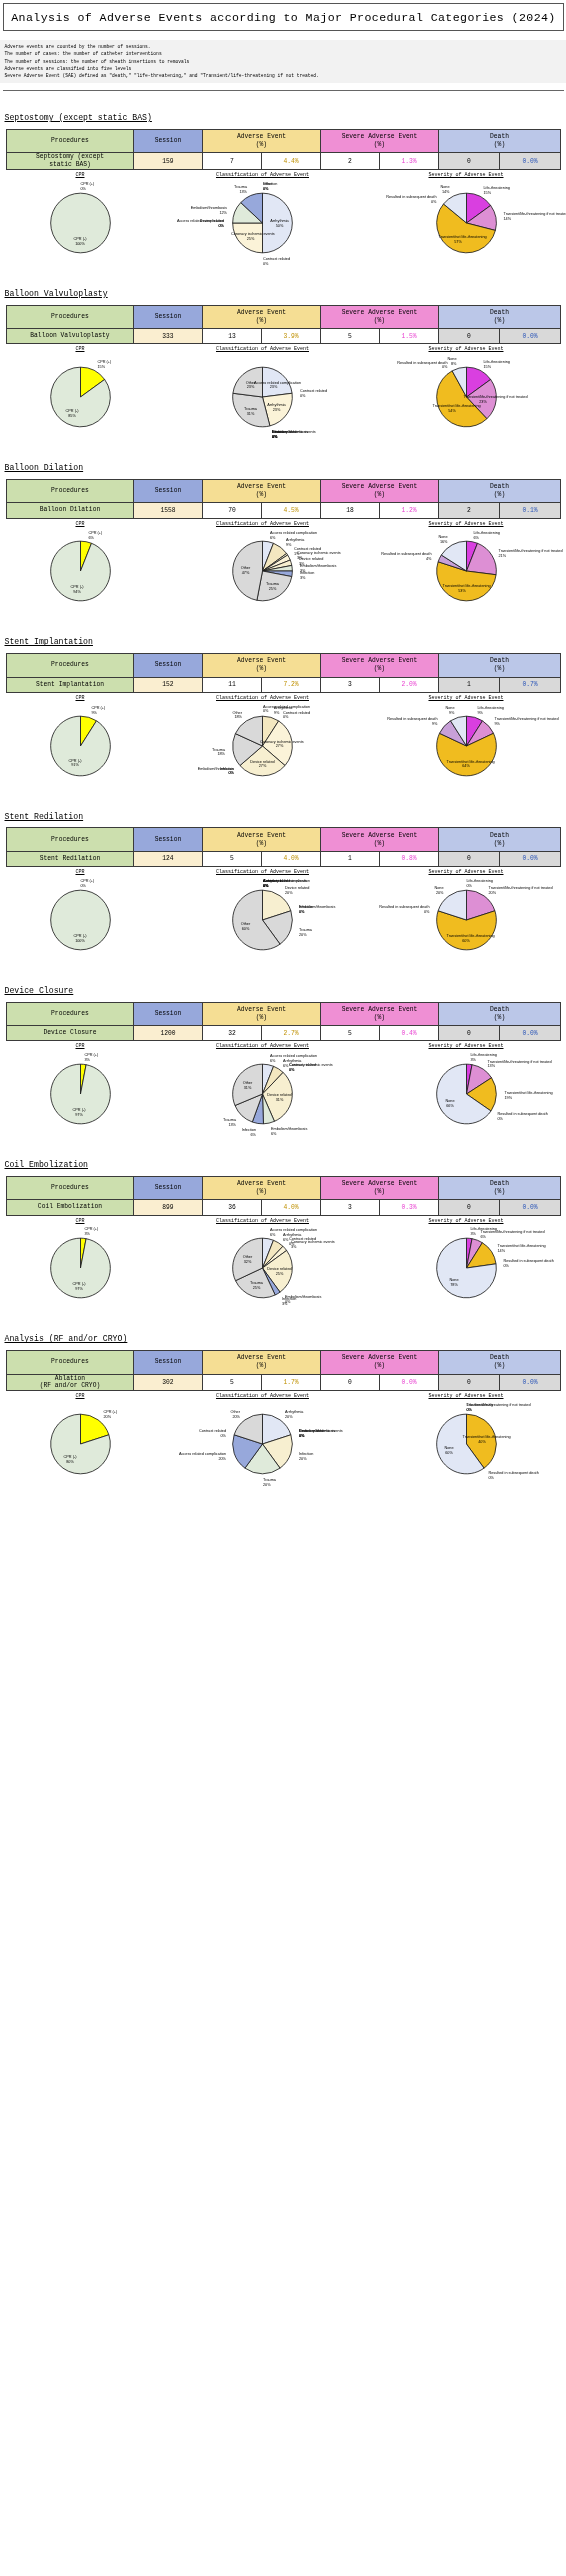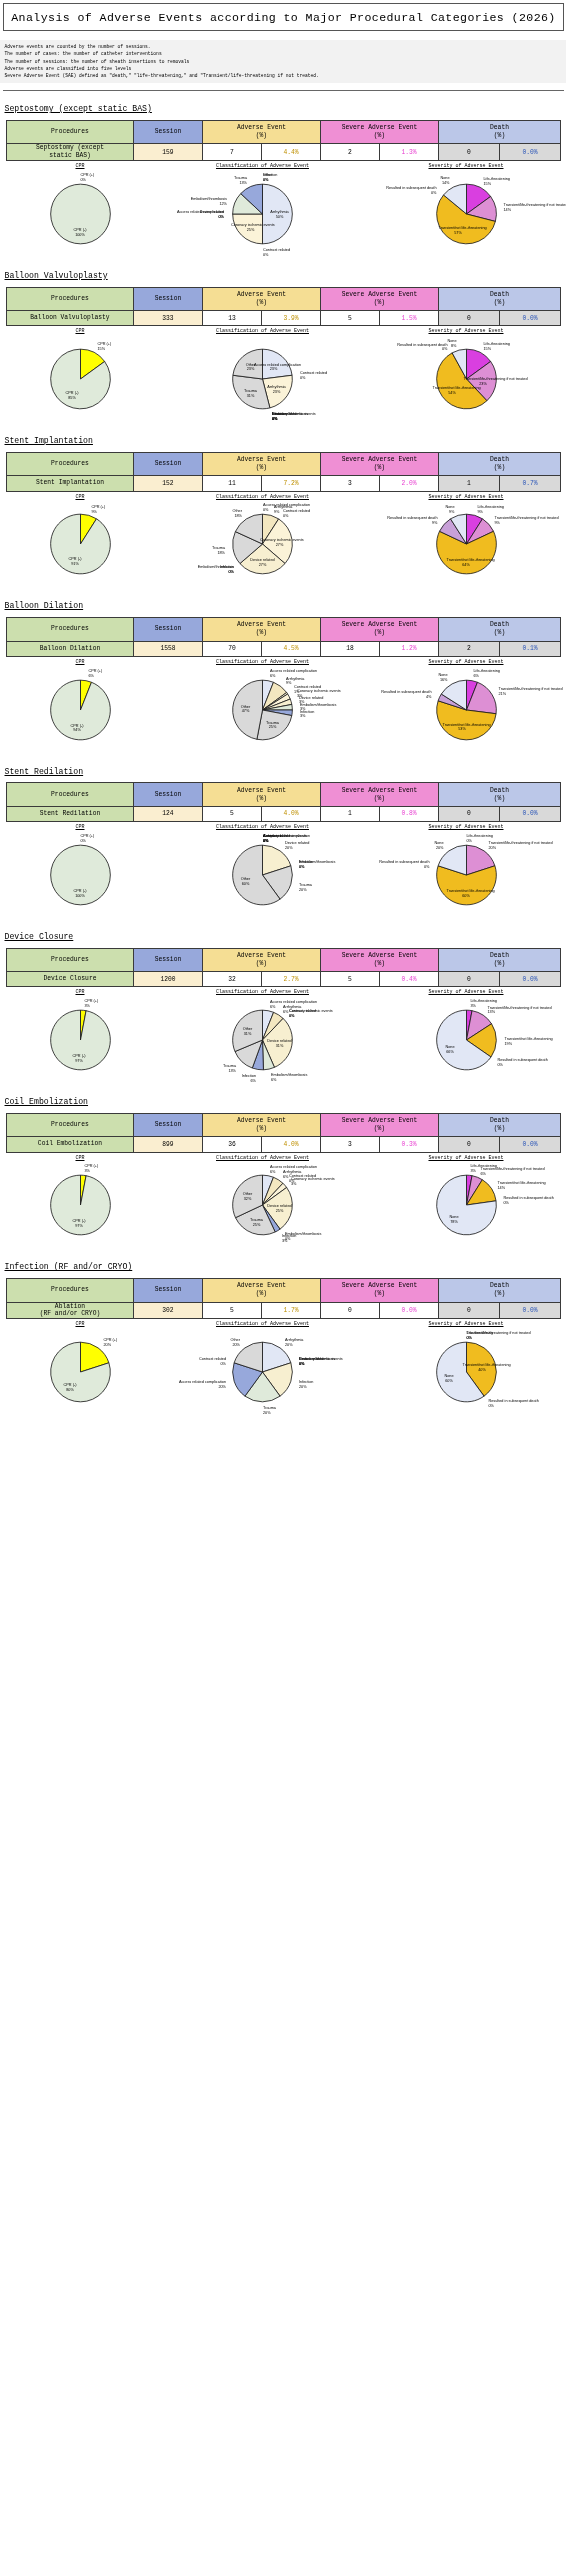--- a/index.html
+++ b/index.html
@@ -10,21 +10,21 @@
   .title-box{margin:3px 3px 0 3px;border:1.5px solid #555;padding:6.7px 0;text-align:center;}
   .title-box .t{font-size:11.6px;letter-spacing:0.4px;}
 
   
   .notes{background:#f2f2f2;margin:9px 0 0 0;padding:3px 4.5px 4.5px 4.5px;}
   .notes div{font-size:4.6px;line-height:1.55;white-space:nowrap;}
 
   .hr{border:0;border-top:1.1px solid #666;margin:6.7px 3px 0 3px;}
 
   
-  .section{margin-top:13px;}
+  .section{margin-top:22px;}
   .sec-title{font-size:8.2px;text-decoration:underline;margin:0 0 6.7px 4.5px;}
 
   
   table.t{border-collapse:collapse;width:555px;margin:0 auto;table-layout:fixed;}
   table.t th,table.t td{border:0.9px solid #3a3a3a;text-align:center;font-size:6.3px;padding:0;height:14.2px;}
   table.t th{height:22.5px;font-weight:normal;line-height:1.25;}
   .h-proc{background:#ccdfae;}
   .h-sess{background:#97a8db;}
   .h-ae{background:#f5de94;}
   .h-sae{background:#ef8fd4;}
@@ -48,21 +48,21 @@
        line-height:1.25;color:#000;white-space:nowrap;text-align:center;}
   .lbl.l{text-align:right;}
   .lbl.r{text-align:left;}
 </style>
 </head>
 <body>
 
 <div class="page">
 
   <div class="title-box">
-    <div class="t">Analysis of Adverse Events according to Major Procedural Categories (2026)</div>
+    <div class="t">Analysis of Adverse Events according to Major Procedural Categories (2024)</div>
   </div>
 
   <div class="notes">
     <div>Adverse events are counted by the number of sessions.</div>
     <div>The number of cases: the number of catheter interventions</div>
     <div>The number of sessions: the number of sheath insertions to removals</div>
     <div>Adverse events are classified into five levels</div>
     <div>Severe Adverse Event (SAE) defined as "death," "life-threatening," and "Transient/life-threatening if not treated.</div>
   </div>
 
@@ -240,20 +240,115 @@
       <div class="lbl r" style="left:117px;top:7px;"><span>Life-threatening</span><br><span>15%</span></div>
               <div class="lbl " style="left:97px;top:42px;width:39px;text-align:center;"><span>Transient/life-threatening if not treated</span><br><span>23%</span></div>
               <div class="lbl " style="left:66px;top:51px;width:39px;text-align:center;"><span>Transient/not life-threatening</span><br><span>54%</span></div>
               <div class="lbl l" style="right:118px;top:7.6px;"><span>Resulted in subsequent death</span><br><span>0%</span></div>
               <div class="lbl l" style="right:109px;top:4.2px;"><span>None</span><br><span>8%</span></div>
     </div>
           </div>
     </div>
   </div>
       <div class="section">
+    <div class="sec-title">Balloon Dilation</div>
+    <table class="t">
+      <colgroup>
+            <col style="width:127px">
+            <col style="width:69px">
+            <col style="width:59px">
+            <col style="width:59px">
+            <col style="width:59px">
+            <col style="width:59px">
+            <col style="width:61px">
+            <col style="width:61px">
+          </colgroup>
+      <tbody>
+            <tr>
+        <th class="h-proc">Procedures</th>
+        <th class="h-sess">Session</th>
+        <th class="h-ae" colspan="2">
+          <span>Adverse Event</span><br>
+          <span>(%)</span></th>
+        <th class="h-sae" colspan="2">
+          <span>Severe Adverse Event</span><br>
+          <span>(%)</span></th>
+        <th class="h-death" colspan="2">
+          <span>Death</span><br>
+          <span>(%)</span></th>
+      </tr>
+      <tr>
+        <td class="c-proc">Balloon Dilation</td>
+        <td class="c-sess">1558</td>
+        <td class="c-n">70</td>
+        <td class="c-ae-p">4.5%</td>
+        <td class="c-n">18</td>
+        <td class="c-sae-p">1.2%</td>
+        <td class="c-d-n">2</td>
+        <td class="c-d-p">0.1%</td>
+      </tr>
+    </tbody>
+        </table>
+    <div class="charts">
+      <div class="chart">
+    <div class="ct">CPR</div>
+    <div class="canvas" style="width:157px;height:88px;">
+      <svg width="157" height="88" viewBox="0 0 210 118">
+                <path d="M105,59 L105.00,19.00 A40,40 0 0 1 119.72,21.81 Z" fill="#ffff00" stroke="#1a1a1a" stroke-width="1.1"></path>
+                <path d="M105,59 L119.72,21.81 A40,40 0 1 1 105.00,19.00 Z" fill="#dfeada" stroke="#1a1a1a" stroke-width="1.1"></path>
+              </svg>
+      <div class="lbl r" style="left:87px;top:3.7px;"><span>CPR (+)</span><br><span>6%</span></div>
+              <div class="lbl " style="left:56px;top:58px;width:39px;text-align:center;"><span>CPR (-)</span><br><span>94%</span></div>
+    </div>
+          </div>
+      <div class="chart">
+    <div class="ct">Classification of Adverse Event</div>
+    <div class="canvas" style="width:199px;height:88px;">
+      <svg width="199" height="88" viewBox="0 0 265 118">
+                <path d="M132.5,59 L132.50,19.00 A40,40 0 0 1 147.22,21.81 Z" fill="#e1e7f5" stroke="#1a1a1a" stroke-width="1.1"></path>
+                <path d="M132.5,59 L147.22,21.81 A40,40 0 0 1 164.86,35.49 Z" fill="#f3e7c0" stroke="#1a1a1a" stroke-width="1.1"></path>
+                <path d="M132.5,59 L164.86,35.49 A40,40 0 0 1 166.27,37.57 Z" fill="#fbf3d8" stroke="#1a1a1a" stroke-width="1.1"></path>
+                <path d="M132.5,59 L166.27,37.57 A40,40 0 0 1 169.69,44.28 Z" fill="#fbf3d8" stroke="#1a1a1a" stroke-width="1.1"></path>
+                <path d="M132.5,59 L169.69,44.28 A40,40 0 0 1 171.79,51.50 Z" fill="#f7efd0" stroke="#1a1a1a" stroke-width="1.1"></path>
+                <path d="M132.5,59 L171.79,51.50 A40,40 0 0 1 172.50,59.00 Z" fill="#dfeada" stroke="#1a1a1a" stroke-width="1.1"></path>
+                <path d="M132.5,59 L172.50,59.00 A40,40 0 0 1 171.79,66.50 Z" fill="#97a8db" stroke="#1a1a1a" stroke-width="1.1"></path>
+                <path d="M132.5,59 L171.79,66.50 A40,40 0 0 1 125.00,98.29 Z" fill="#d9d9d9" stroke="#1a1a1a" stroke-width="1.1"></path>
+                <path d="M132.5,59 L125.00,98.29 A40,40 0 0 1 132.50,19.00 Z" fill="#d9d9d9" stroke="#1a1a1a" stroke-width="1.1"></path>
+              </svg>
+      <div class="lbl r" style="left:107px;top:3.7px;"><span>Access related complication</span><br><span>6%</span></div>
+              <div class="lbl r" style="left:123px;top:11px;"><span>Arrhythmia</span><br><span>9%</span></div>
+              <div class="lbl r" style="left:131px;top:19.4px;"><span>Contrast related</span><br><span>1%</span></div>
+              <div class="lbl r" style="left:134px;top:23.5px;"><span>Coronary ischemic events</span><br><span>3%</span></div>
+              <div class="lbl r" style="left:136px;top:30px;"><span>Device related</span><br><span>3%</span></div>
+              <div class="lbl r" style="left:137px;top:37px;"><span>Embolism/thrombosis</span><br><span>3%</span></div>
+              <div class="lbl r" style="left:137px;top:44px;"><span>Infection</span><br><span>3%</span></div>
+              <div class="lbl " style="left:90px;top:55px;width:39px;text-align:center;"><span>Trauma</span><br><span>25%</span></div>
+              <div class="lbl " style="left:63px;top:39px;width:39px;text-align:center;"><span>Other</span><br><span>47%</span></div>
+    </div>
+          </div>
+      <div class="chart">
+    <div class="ct">Severity of Adverse Event</div>
+    <div class="canvas" style="width:199px;height:88px;">
+      <svg width="199" height="88" viewBox="0 0 265 118">
+                <path d="M132.5,59 L132.50,19.00 A40,40 0 0 1 147.22,21.81 Z" fill="#d93fe0" stroke="#1a1a1a" stroke-width="1.1"></path>
+                <path d="M132.5,59 L147.22,21.81 A40,40 0 0 1 172.18,64.01 Z" fill="#dd8fd4" stroke="#1a1a1a" stroke-width="1.1"></path>
+                <path d="M132.5,59 L172.18,64.01 A40,40 0 1 1 94.46,46.64 Z" fill="#f0bc1f" stroke="#1a1a1a" stroke-width="1.1"></path>
+                <path d="M132.5,59 L94.46,46.64 A40,40 0 0 1 98.73,37.57 Z" fill="#c8a0d8" stroke="#1a1a1a" stroke-width="1.1"></path>
+                <path d="M132.5,59 L98.73,37.57 A40,40 0 0 1 132.50,19.00 Z" fill="#e1e7f5" stroke="#1a1a1a" stroke-width="1.1"></path>
+              </svg>
+      <div class="lbl r" style="left:107px;top:3.7px;"><span>Life-threatening</span><br><span>6%</span></div>
+              <div class="lbl r" style="left:132px;top:21.4px;"><span>Transient/life-threatening if not treated</span><br><span>21%</span></div>
+              <div class="lbl " style="left:76px;top:57px;width:39px;text-align:center;"><span>Transient/not life-threatening</span><br><span>53%</span></div>
+              <div class="lbl l" style="right:134px;top:24.5px;"><span>Resulted in subsequent death</span><br><span>4%</span></div>
+              <div class="lbl l" style="right:118px;top:7.6px;"><span>None</span><br><span>16%</span></div>
+    </div>
+          </div>
+    </div>
+  </div>
+      <div class="section">
     <div class="sec-title">Stent Implantation</div>
     <table class="t">
       <colgroup>
             <col style="width:127px">
             <col style="width:69px">
             <col style="width:59px">
             <col style="width:59px">
             <col style="width:59px">
             <col style="width:59px">
             <col style="width:61px">
@@ -331,115 +426,20 @@
       <div class="lbl r" style="left:111px;top:4.5px;"><span>Life-threatening</span><br><span>9%</span></div>
               <div class="lbl r" style="left:128px;top:15.7px;"><span>Transient/life-threatening if not treated</span><br><span>9%</span></div>
               <div class="lbl " style="left:80px;top:58px;width:39px;text-align:center;"><span>Transient/not life-threatening</span><br><span>64%</span></div>
               <div class="lbl l" style="right:128px;top:15.7px;"><span>Resulted in subsequent death</span><br><span>9%</span></div>
               <div class="lbl l" style="right:111px;top:4.5px;"><span>None</span><br><span>9%</span></div>
     </div>
           </div>
     </div>
   </div>
       <div class="section">
-    <div class="sec-title">Balloon Dilation</div>
-    <table class="t">
-      <colgroup>
-            <col style="width:127px">
-            <col style="width:69px">
-            <col style="width:59px">
-            <col style="width:59px">
-            <col style="width:59px">
-            <col style="width:59px">
-            <col style="width:61px">
-            <col style="width:61px">
-          </colgroup>
-      <tbody>
-            <tr>
-        <th class="h-proc">Procedures</th>
-        <th class="h-sess">Session</th>
-        <th class="h-ae" colspan="2">
-          <span>Adverse Event</span><br>
-          <span>(%)</span></th>
-        <th class="h-sae" colspan="2">
-          <span>Severe Adverse Event</span><br>
-          <span>(%)</span></th>
-        <th class="h-death" colspan="2">
-          <span>Death</span><br>
-          <span>(%)</span></th>
-      </tr>
-      <tr>
-        <td class="c-proc">Balloon Dilation</td>
-        <td class="c-sess">1558</td>
-        <td class="c-n">70</td>
-        <td class="c-ae-p">4.5%</td>
-        <td class="c-n">18</td>
-        <td class="c-sae-p">1.2%</td>
-        <td class="c-d-n">2</td>
-        <td class="c-d-p">0.1%</td>
-      </tr>
-    </tbody>
-        </table>
-    <div class="charts">
-      <div class="chart">
-    <div class="ct">CPR</div>
-    <div class="canvas" style="width:157px;height:88px;">
-      <svg width="157" height="88" viewBox="0 0 210 118">
-                <path d="M105,59 L105.00,19.00 A40,40 0 0 1 119.72,21.81 Z" fill="#ffff00" stroke="#1a1a1a" stroke-width="1.1"></path>
-                <path d="M105,59 L119.72,21.81 A40,40 0 1 1 105.00,19.00 Z" fill="#dfeada" stroke="#1a1a1a" stroke-width="1.1"></path>
-              </svg>
-      <div class="lbl r" style="left:87px;top:3.7px;"><span>CPR (+)</span><br><span>6%</span></div>
-              <div class="lbl " style="left:56px;top:58px;width:39px;text-align:center;"><span>CPR (-)</span><br><span>94%</span></div>
-    </div>
-          </div>
-      <div class="chart">
-    <div class="ct">Classification of Adverse Event</div>
-    <div class="canvas" style="width:199px;height:88px;">
-      <svg width="199" height="88" viewBox="0 0 265 118">
-                <path d="M132.5,59 L132.50,19.00 A40,40 0 0 1 147.22,21.81 Z" fill="#e1e7f5" stroke="#1a1a1a" stroke-width="1.1"></path>
-                <path d="M132.5,59 L147.22,21.81 A40,40 0 0 1 164.86,35.49 Z" fill="#f3e7c0" stroke="#1a1a1a" stroke-width="1.1"></path>
-                <path d="M132.5,59 L164.86,35.49 A40,40 0 0 1 166.27,37.57 Z" fill="#fbf3d8" stroke="#1a1a1a" stroke-width="1.1"></path>
-                <path d="M132.5,59 L166.27,37.57 A40,40 0 0 1 169.69,44.28 Z" fill="#fbf3d8" stroke="#1a1a1a" stroke-width="1.1"></path>
-                <path d="M132.5,59 L169.69,44.28 A40,40 0 0 1 171.79,51.50 Z" fill="#f7efd0" stroke="#1a1a1a" stroke-width="1.1"></path>
-                <path d="M132.5,59 L171.79,51.50 A40,40 0 0 1 172.50,59.00 Z" fill="#dfeada" stroke="#1a1a1a" stroke-width="1.1"></path>
-                <path d="M132.5,59 L172.50,59.00 A40,40 0 0 1 171.79,66.50 Z" fill="#97a8db" stroke="#1a1a1a" stroke-width="1.1"></path>
-                <path d="M132.5,59 L171.79,66.50 A40,40 0 0 1 125.00,98.29 Z" fill="#d9d9d9" stroke="#1a1a1a" stroke-width="1.1"></path>
-                <path d="M132.5,59 L125.00,98.29 A40,40 0 0 1 132.50,19.00 Z" fill="#d9d9d9" stroke="#1a1a1a" stroke-width="1.1"></path>
-              </svg>
-      <div class="lbl r" style="left:107px;top:3.7px;"><span>Access related complication</span><br><span>6%</span></div>
-              <div class="lbl r" style="left:123px;top:11px;"><span>Arrhythmia</span><br><span>9%</span></div>
-              <div class="lbl r" style="left:131px;top:19.4px;"><span>Contrast related</span><br><span>1%</span></div>
-              <div class="lbl r" style="left:134px;top:23.5px;"><span>Coronary ischemic events</span><br><span>3%</span></div>
-              <div class="lbl r" style="left:136px;top:30px;"><span>Device related</span><br><span>3%</span></div>
-              <div class="lbl r" style="left:137px;top:37px;"><span>Embolism/thrombosis</span><br><span>3%</span></div>
-              <div class="lbl r" style="left:137px;top:44px;"><span>Infection</span><br><span>3%</span></div>
-              <div class="lbl " style="left:90px;top:55px;width:39px;text-align:center;"><span>Trauma</span><br><span>25%</span></div>
-              <div class="lbl " style="left:63px;top:39px;width:39px;text-align:center;"><span>Other</span><br><span>47%</span></div>
-    </div>
-          </div>
-      <div class="chart">
-    <div class="ct">Severity of Adverse Event</div>
-    <div class="canvas" style="width:199px;height:88px;">
-      <svg width="199" height="88" viewBox="0 0 265 118">
-                <path d="M132.5,59 L132.50,19.00 A40,40 0 0 1 147.22,21.81 Z" fill="#d93fe0" stroke="#1a1a1a" stroke-width="1.1"></path>
-                <path d="M132.5,59 L147.22,21.81 A40,40 0 0 1 172.18,64.01 Z" fill="#dd8fd4" stroke="#1a1a1a" stroke-width="1.1"></path>
-                <path d="M132.5,59 L172.18,64.01 A40,40 0 1 1 94.46,46.64 Z" fill="#f0bc1f" stroke="#1a1a1a" stroke-width="1.1"></path>
-                <path d="M132.5,59 L94.46,46.64 A40,40 0 0 1 98.73,37.57 Z" fill="#c8a0d8" stroke="#1a1a1a" stroke-width="1.1"></path>
-                <path d="M132.5,59 L98.73,37.57 A40,40 0 0 1 132.50,19.00 Z" fill="#e1e7f5" stroke="#1a1a1a" stroke-width="1.1"></path>
-              </svg>
-      <div class="lbl r" style="left:107px;top:3.7px;"><span>Life-threatening</span><br><span>6%</span></div>
-              <div class="lbl r" style="left:132px;top:21.4px;"><span>Transient/life-threatening if not treated</span><br><span>21%</span></div>
-              <div class="lbl " style="left:76px;top:57px;width:39px;text-align:center;"><span>Transient/not life-threatening</span><br><span>53%</span></div>
-              <div class="lbl l" style="right:134px;top:24.5px;"><span>Resulted in subsequent death</span><br><span>4%</span></div>
-              <div class="lbl l" style="right:118px;top:7.6px;"><span>None</span><br><span>16%</span></div>
-    </div>
-          </div>
-    </div>
-  </div>
-      <div class="section">
     <div class="sec-title">Stent Redilation</div>
     <table class="t">
       <colgroup>
             <col style="width:127px">
             <col style="width:69px">
             <col style="width:59px">
             <col style="width:59px">
             <col style="width:59px">
             <col style="width:59px">
             <col style="width:61px">
@@ -696,21 +696,21 @@
       <div class="lbl r" style="left:104px;top:3.1px;"><span>Life-threatening</span><br><span>3%</span></div>
               <div class="lbl r" style="left:114px;top:5.5px;"><span>Transient/life-threatening if not treated</span><br><span>6%</span></div>
               <div class="lbl r" style="left:131px;top:20px;"><span>Transient/not life-threatening</span><br><span>14%</span></div>
               <div class="lbl r" style="left:137px;top:35px;"><span>Resulted in subsequent death</span><br><span>0%</span></div>
               <div class="lbl " style="left:68px;top:54px;width:39px;text-align:center;"><span>None</span><br><span>78%</span></div>
     </div>
           </div>
     </div>
   </div>
       <div class="section">
-    <div class="sec-title">Infection (RF and/or CRYO)</div>
+    <div class="sec-title">Analysis (RF and/or CRYO)</div>
     <table class="t">
       <colgroup>
             <col style="width:127px">
             <col style="width:69px">
             <col style="width:59px">
             <col style="width:59px">
             <col style="width:59px">
             <col style="width:59px">
             <col style="width:61px">
             <col style="width:61px">

